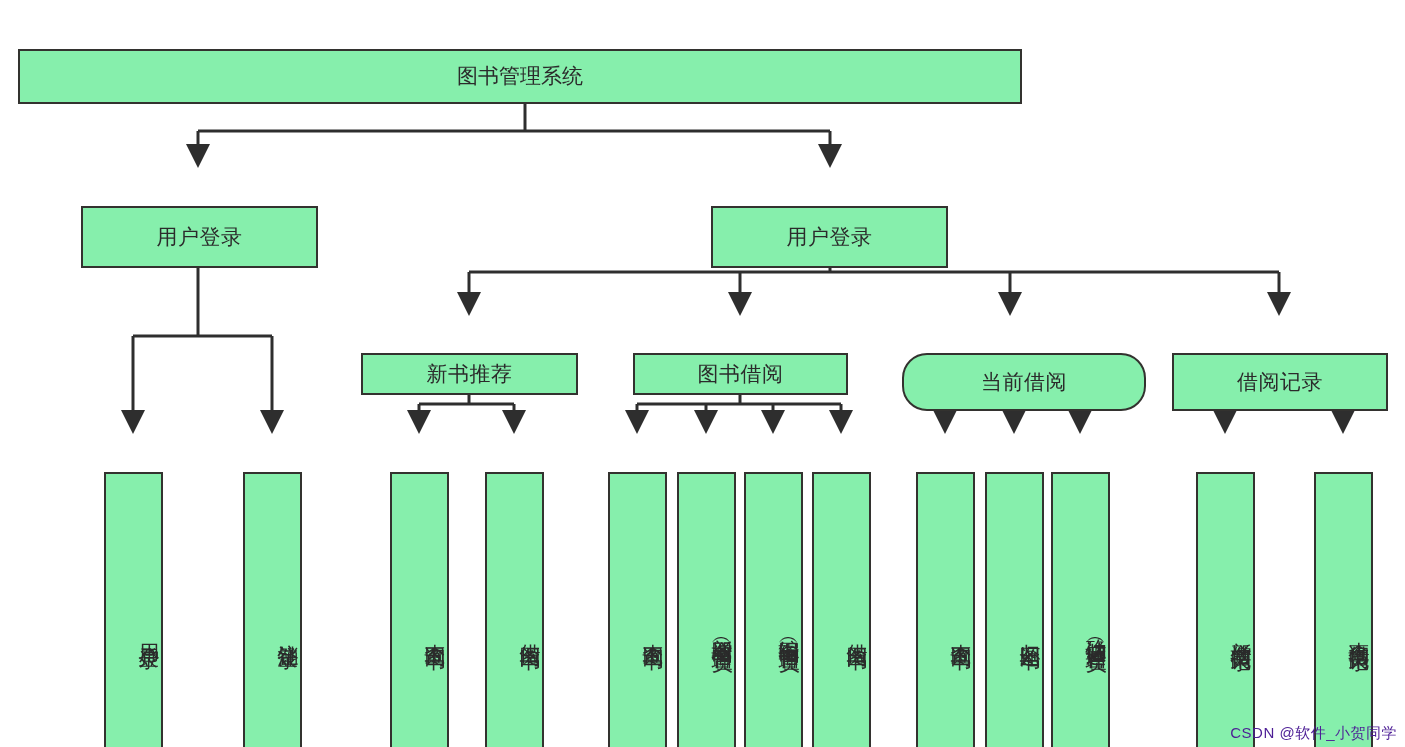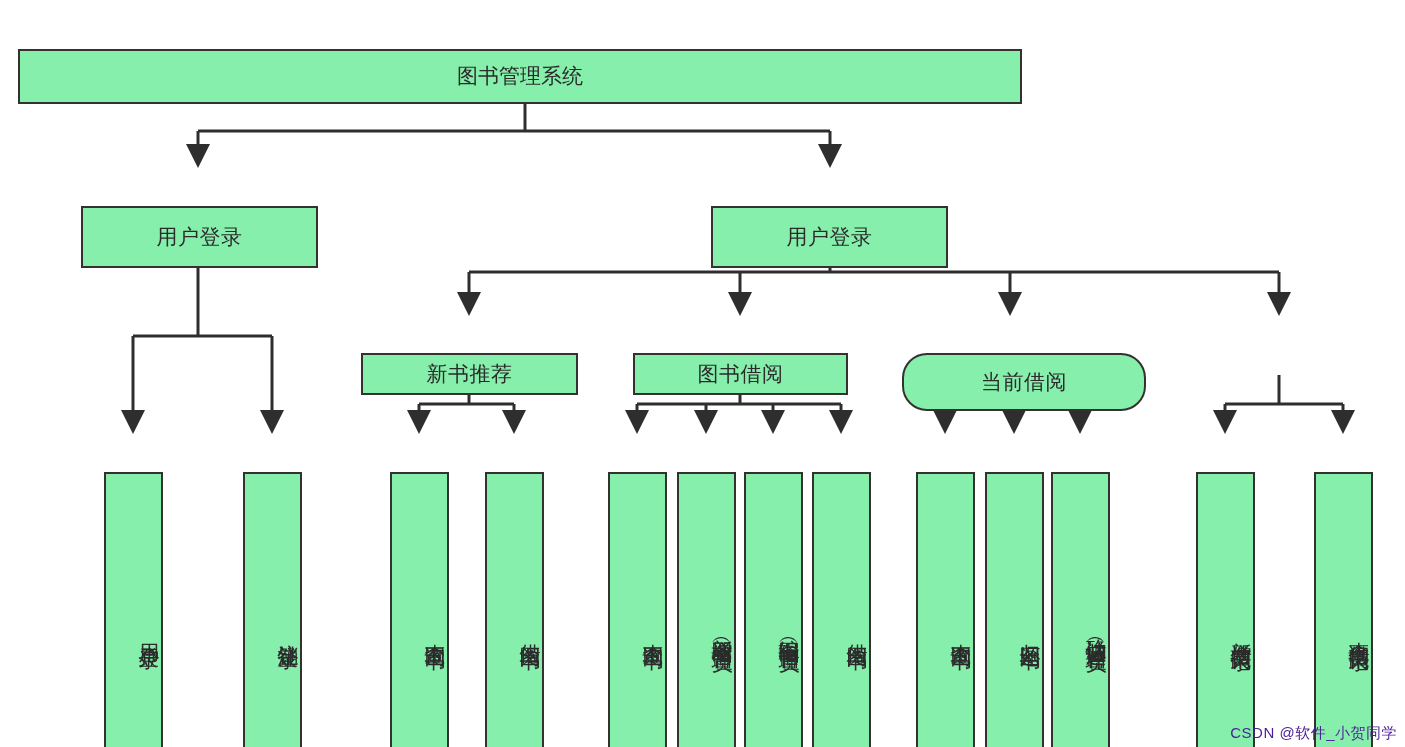--- a/index.html
+++ b/index.html
@@ -138,20 +138,23 @@
 
   <div class="node node-h" style="left:361px; top:317px; width:217px; height:42px;">
     <span>新书推荐</span>
   </div>
   <div class="node node-h" style="left:633px; top:317px; width:215px; height:42px;">
     <span>图书借阅</span>
   </div>
   <div class="node node-h" style="left:902px; top:317px; width:244px; height:58px;border-radius:25px;">
     <span>当前借阅</span>
   </div>
+  <div class="node node-h" style="left:1172px; top:317px; width:216px; height:58px;">
+    <span>借阅记录</span>
+  </div>
 
   <div class="node node-v" style="left:104px; top:436px; width:59px; height:296px;">
     <span>用户登录</span>
   </div>
   <div class="node node-v" style="left:243px; top:436px; width:59px; height:296px;">
     <span>注销登录</span>
   </div>
 
   <div class="node node-v" style="left:390px; top:436px; width:59px; height:296px;">
     <span>查询图书</span>

